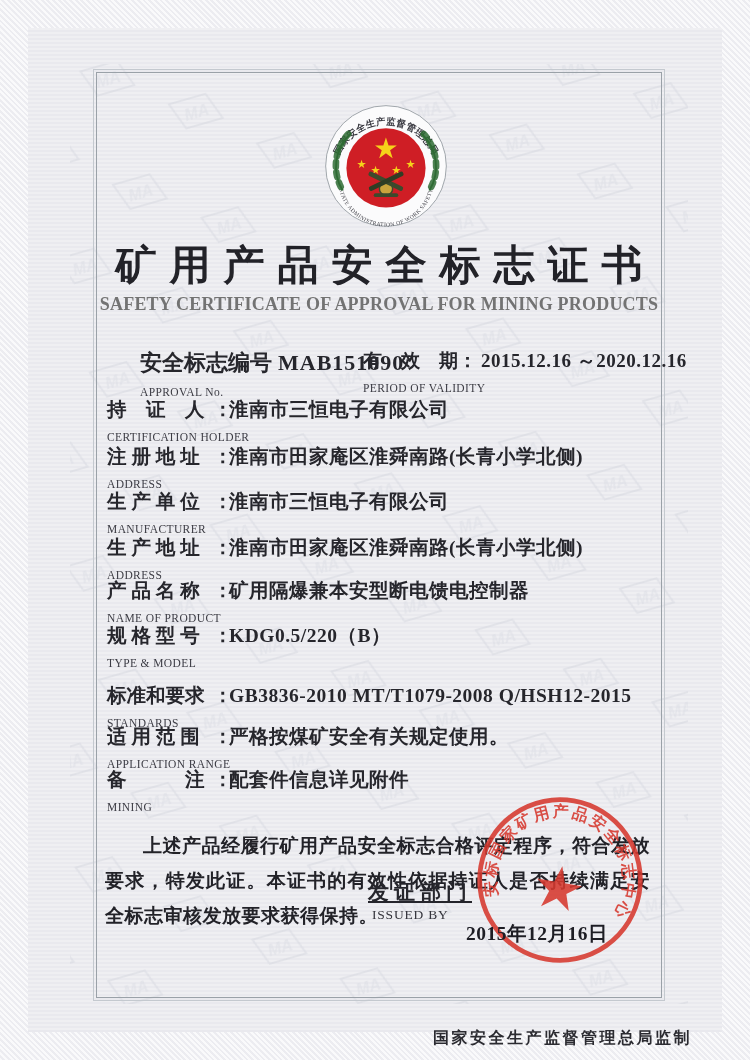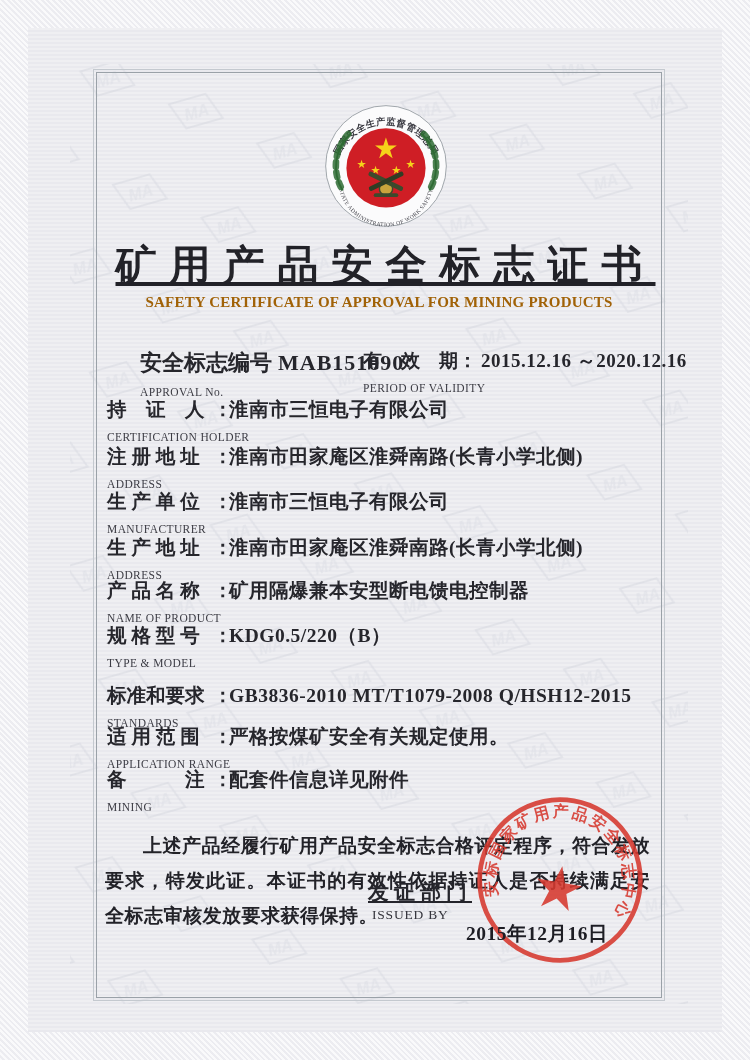--- a/index.html
+++ b/index.html
@@ -34,25 +34,25 @@
     border:1px solid #9aa1a8;outline:1px solid #c4c9cf;outline-offset:2px;
     pointer-events:none;
   }
   .wm{position:absolute;left:70px;top:64px;right:62px;bottom:56px;opacity:.5;}
   .content{position:absolute;inset:0;}
 
   .emblem{position:absolute;left:320px;top:100px;width:132px;height:132px;}
 
   .title-cn{
     position:absolute;left:96px;right:88px;top:238px;text-align:center;
-    font-size:41px;font-weight:700;letter-spacing:13px;text-indent:13px;color:#222228;text-decoration:underline;
+    font-size:41px;font-weight:700;letter-spacing:13px;text-indent:13px;color:#222228;
   }
   .title-en{
     position:absolute;left:96px;right:88px;top:294px;text-align:center;
-    font-size:15px;font-weight:700;letter-spacing:.2px;color:#a16207;
+    font-size:18px;font-weight:700;letter-spacing:.2px;color:#737373;
   }
 
   .sub{font-size:11.5px;letter-spacing:.4px;color:#3c3c44;margin-top:8px;font-weight:400;}
 
   .row-approval{position:absolute;left:140px;top:348px;}
   .row-approval .line{display:flex;align-items:baseline;font-size:22px;font-weight:600;}
   .row-approval .val{margin-left:6px;font-weight:600;letter-spacing:1px;}
   .row-validity{position:absolute;left:363px;top:348px;}
   .row-validity .line{display:flex;align-items:baseline;font-size:19px;font-weight:600;}
   .row-validity .lab{white-space:pre;}
@@ -262,14 +262,15 @@
       </defs>
       <text font-size="16.5" font-weight="bold" fill="#d6382e" letter-spacing="2.5">
         <textPath href="#stampArc" startOffset="50%" text-anchor="middle">安标国家矿用产品安全标志中心</textPath>
       </text>
       <text x="0" y="30" font-size="62" fill="#d6382e" text-anchor="middle" font-family="'DejaVu Sans',sans-serif">★</text>
     </g>
   </svg>
 
   <div class="issue-date">2015年12月16日</div>
 
+  <div class="footer">国家安全生产监督管理总局监制</div>
 
 </div>
 
 </body></html>

